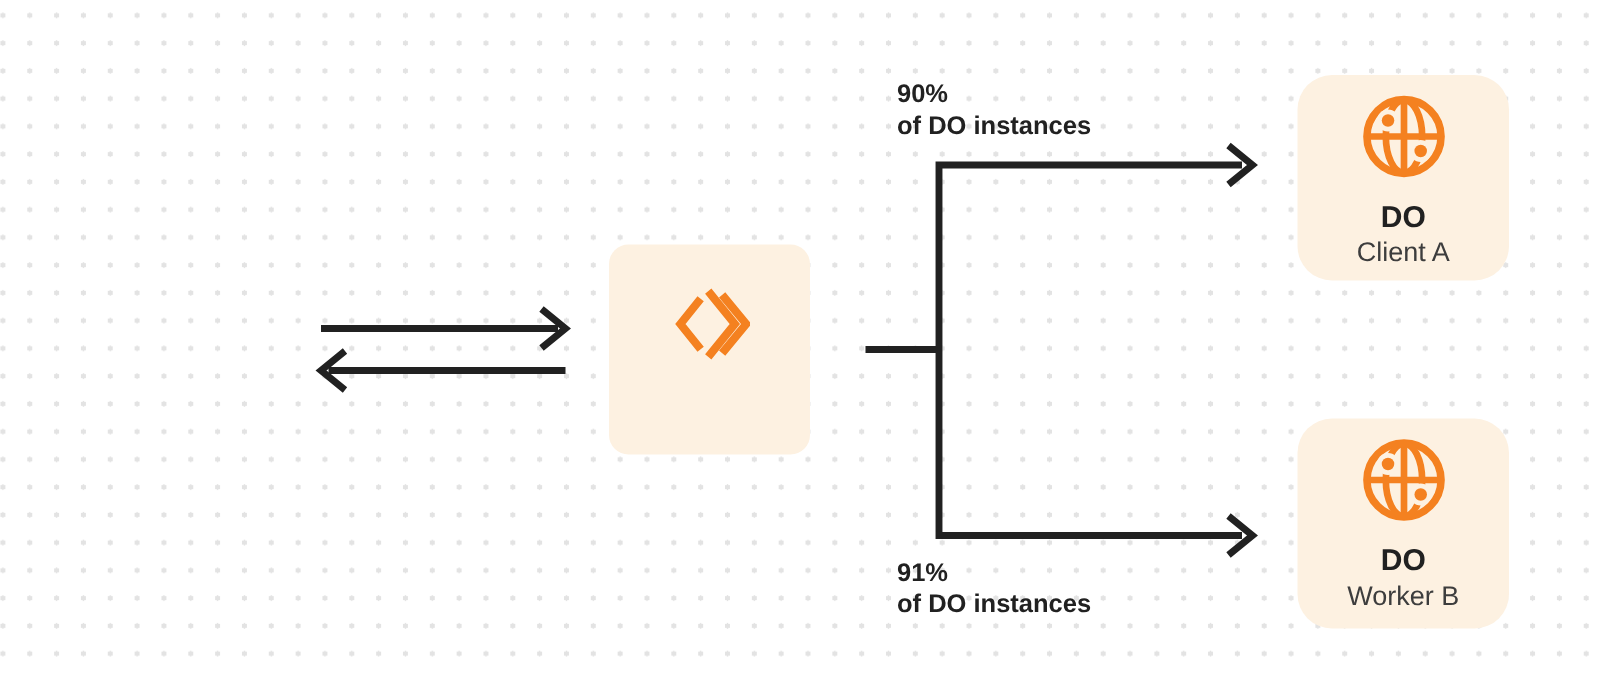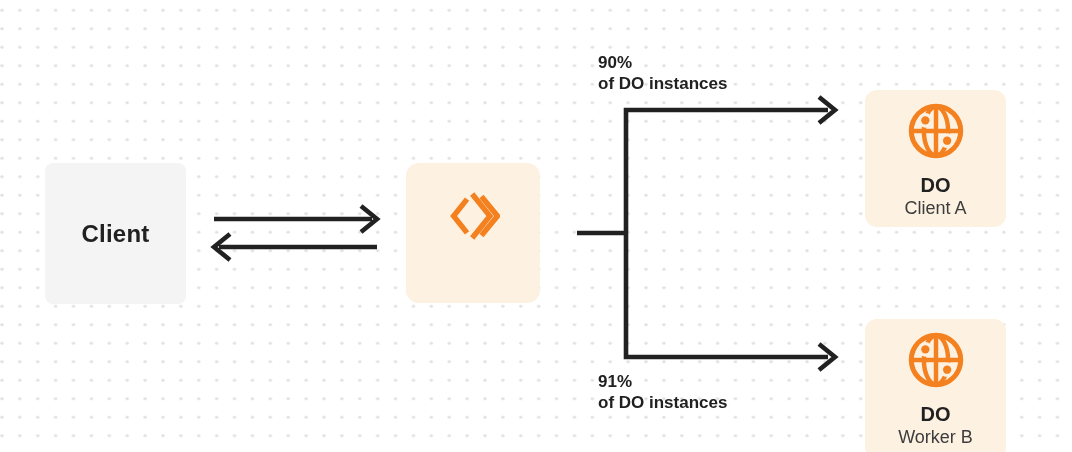--- a/index.html
+++ b/index.html
@@ -61,23 +61,22 @@
   }
   .worker-box .node-label {
     font-size: 23px;
     font-weight: 700;
     margin-top: 9px;
   }
 
   .do-box {
     width: 141px;
     background: var(--cream, #fdf1e1);
-    border-radius: 12px;
+    border-radius: 23px;
     padding-top: 10px;
-    margin-top: 40px;
   }
   .do-box.version-a { left: 865px; top: 50px;  height: 137px; }
   .do-box.version-b { left: 865px; top: 279px; height: 140px; }
   .do-title {
     font-size: 20px;
     font-weight: 700;
     margin-top: 12px;
     line-height: 22px;
   }
   .do-subtitle {
@@ -129,23 +128,20 @@
     <path class="stroke" d="M377 247 H219"></path>
     <path class="stroke" d="M230 234 L214 247 L230 260"></path>
 
     <path class="stroke" d="M577 233 H626"></path>
 
     <path class="stroke" d="M828 110 H626 V357 H828"></path>
     <path class="stroke" d="M819 97 L835 110 L819 123"></path>
     <path class="stroke" d="M819 344 L835 357 L819 370"></path>
   </svg>
 
-  <div class="node client-box">
-    <span class="node-label">Client</span>
-  </div>
 
   <div class="node worker-box">
     <span class="icon logo-icon">
       <svg width="54" height="62" viewBox="0 0 64 72">
         <path d="M25 16 L9 36 L25 56"></path>
         <path d="M31 10 L52 36 L31 62"></path>
         <path d="M42 13 L61 36 L42 59"></path>
       </svg>
     </span>
   </div>

